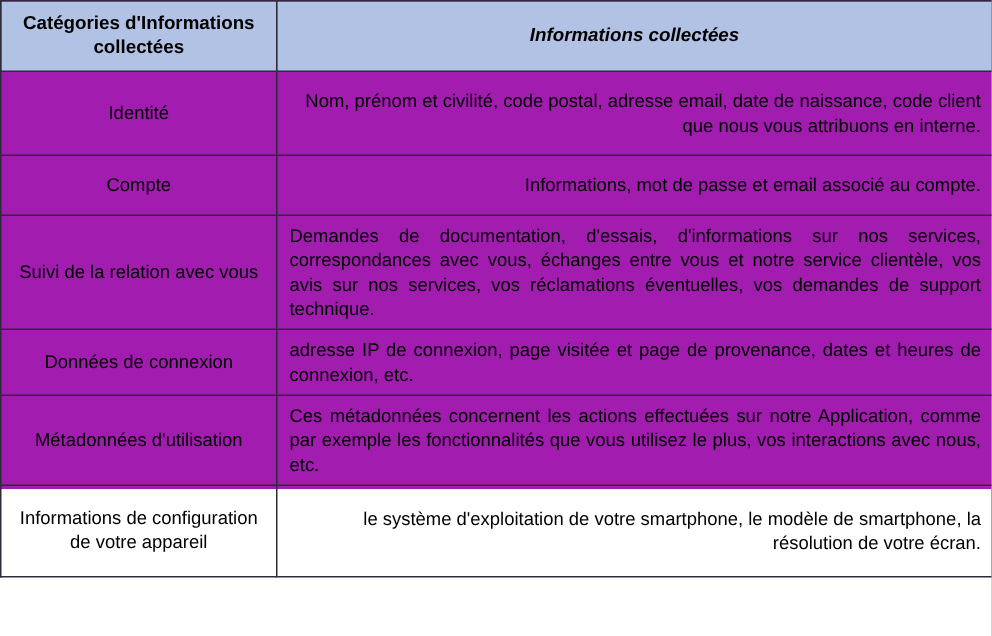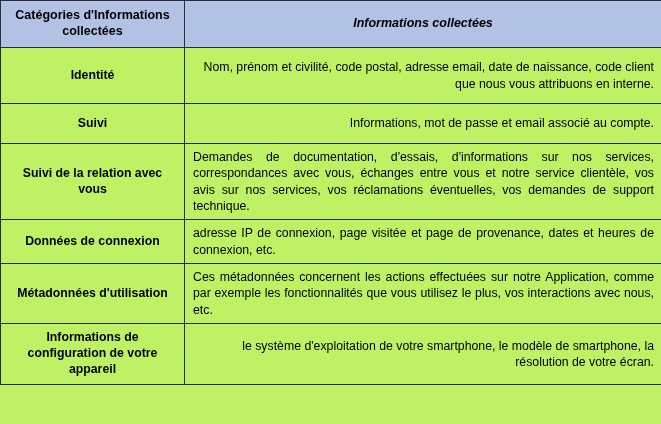--- a/index.html
+++ b/index.html
@@ -9,22 +9,22 @@
     background: #ffffff;
     width: 661px;
     height: 424px;
     overflow: hidden;
     font-family: "Liberation Sans", sans-serif;
   }
 
   .page {
     position: relative;
     width: 661px;
-    height: 424px;
-    background: #bef264;
+    height: 326px;
+    background: #a21caf;
   }
 
   table.privacy-table {
     width: 661px;
     border-collapse: collapse;
     table-layout: fixed;
     font-family: "Liberation Sans", sans-serif;
   }
 
   table.privacy-table td,
@@ -48,21 +48,21 @@
     text-align: center;
     height: 47px;
     padding: 4px 6px;
   }
   thead th.th-cat { padding: 4px 4px; }
   thead th.th-info { padding: 4px 14px; font-style: italic; }
 
   
   tbody td.cat-cell {
     text-align: center;
-    font-weight: bold;
+    font-weight: normal;
     font-size: 12.3px;
     line-height: 1.28;
     color: #000000;
     padding: 4px 6px;
   }
 
   tbody td.info-cell {
     text-align: right;
     font-size: 12.3px;
     line-height: 1.33;
@@ -101,21 +101,21 @@
     </thead>
 
     <tbody>
 
       <tr class="r-identite">
         <td class="cat-cell">Identité</td>
         <td class="info-cell">Nom, prénom et civilité, code postal, adresse email, date de naissance, code client que nous vous attribuons en interne.</td>
       </tr>
 
       <tr class="r-compte">
-        <td class="cat-cell">Suivi</td>
+        <td class="cat-cell">Compte</td>
         <td class="info-cell">Informations, mot de passe et email associé au compte.</td>
       </tr>
 
       <tr class="r-suivi">
         <td class="cat-cell">Suivi de la relation avec vous</td>
         <td class="info-cell justified">Demandes de documentation, d'essais, d'informations sur nos services, correspondances avec vous, échanges entre vous et notre service clientèle, vos avis sur nos services, vos réclamations éventuelles, vos demandes de support technique.</td>
       </tr>
 
       <tr class="r-connexion">
         <td class="cat-cell">Données de connexion</td>

